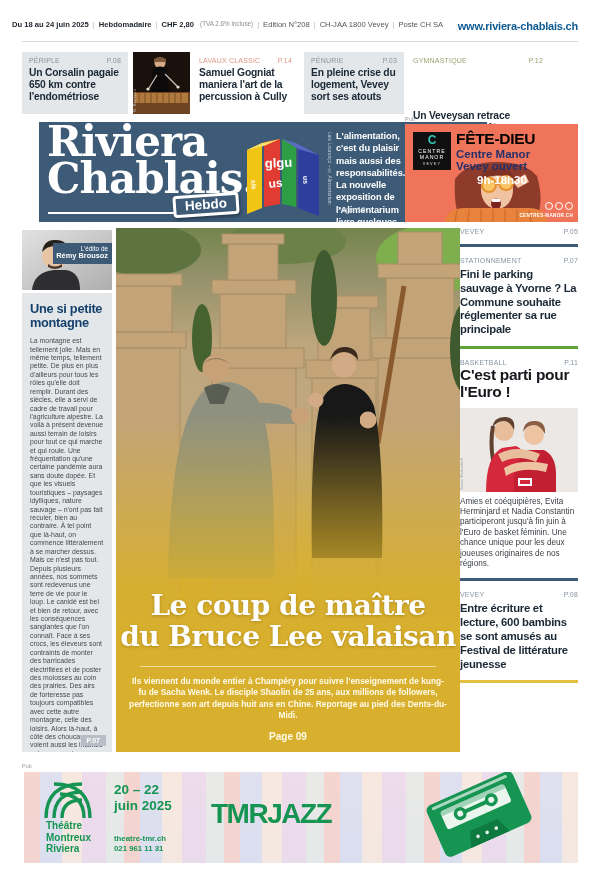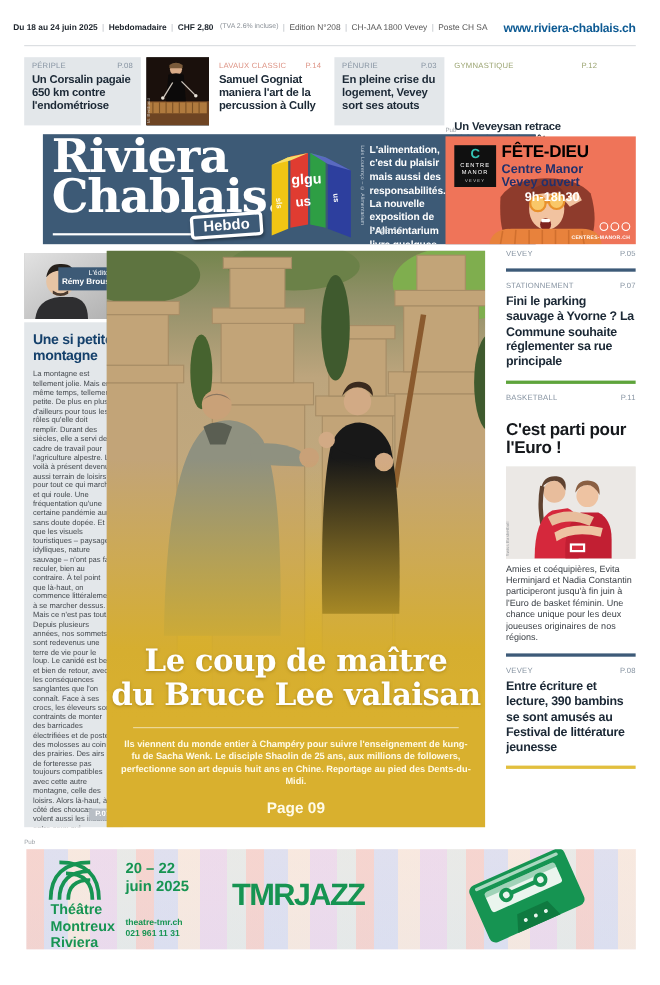--- a/index.html
+++ b/index.html
@@ -69,50 +69,50 @@
   .ed-label .a{font-size:6.4px;display:block;}
   .ed-label .n{font-size:7.4px;font-weight:bold;line-height:1.15;display:block;}
   .ed-box{position:relative;margin-top:3px;background:#e3e7ea;height:459px;box-sizing:border-box;
           padding:9px 8px;overflow:hidden;}
   .ed-title{color:#14406b;font-weight:800;font-size:12.8px;line-height:1.1;letter-spacing:-0.3px;}
   .ed-body{margin-top:7px;font-size:6.9px;line-height:1.22;color:#44494e;}
   .ed-page{position:absolute;right:6px;bottom:6px;background:#b8bec5;color:#fff;font-weight:bold;
            font-size:7px;padding:2px 6px;}
 
   
-  .mainstory{left:97px;top:228px;width:344px;height:524px;overflow:hidden;
+  .mainstory{left:116px;top:228px;width:344px;height:524px;overflow:hidden;
      background:linear-gradient(180deg,#74854d 0%,#93916a 9%,#bda57d 22%,#c3aa7e 48%,#cfae64 62%,#d8b242 78%,#d9b02e 100%);}
   .overlay{position:absolute;inset:0;
      background:linear-gradient(180deg,rgba(217,176,45,0) 36%,rgba(217,176,45,.5) 54%,rgba(216,175,40,.9) 69%,#d9b02e 81%);}
   .ms-text{position:absolute;left:0;right:0;bottom:10px;text-align:center;color:#fff;}
   .ms-h1{font-family:"DejaVu Serif",serif;font-weight:bold;font-size:28px;line-height:1.12;
          letter-spacing:-0.5px;text-shadow:0 1px 3px rgba(120,90,0,.45);}
   .ms-rule{width:296px;height:1px;background:rgba(255,255,255,.55);margin:13px auto 9px auto;}
   .ms-deck{width:318px;margin:0 auto;font-size:8.4px;font-weight:bold;line-height:1.38;color:#fffbe8;}
-  .ms-page{margin-top:9px;font-size:14px;font-weight:bold;color:#fffbe8;}
+  .ms-page{margin-top:9px;font-size:10px;font-weight:bold;color:#fffbe8;}
 
   
   .rcol{left:460px;top:228px;width:118px;height:531px;overflow:hidden;}
   .rc-title{font-weight:bold;font-size:11.3px;line-height:1.22;color:#1b2835;margin-top:4px;letter-spacing:-0.25px;}
   .rc-div{height:3px;margin:9px 0 10px 0;}
   .div-blue{background:#3d5a78;}
   .div-green{background:#5ea43b;}
   .div-yellow{background:#e2bf3e;}
-  .bk-title{font-weight:800;font-size:15.5px;line-height:1.12;color:#15181c;margin-top:16px;letter-spacing:-0.3px;}
+  .bk-title{font-weight:800;font-size:15.5px;line-height:1.12;color:#15181c;margin-top:0;letter-spacing:-0.3px;}
   .bk-photo{position:relative;height:84px;margin:7px 0 5px 0;background:#ebe8e5;overflow:hidden;}
   .bk-photo .vcred{color:#8a8f94;}
   .rc-caption{font-size:8.2px;line-height:1.27;color:#3c4147;}
 
   
   .tmr{left:24px;top:772px;width:554px;height:91px;overflow:hidden;
      background:
        repeating-linear-gradient(90deg,rgba(246,189,170,.45) 0 16px,rgba(196,214,240,.45) 16px 38px,
          rgba(250,233,205,.45) 38px 58px,rgba(228,204,232,.45) 58px 82px,rgba(214,236,221,.4) 82px 100px),
        linear-gradient(180deg,#f6e8ee,#eee6f0);}
-  .tmr-org{position:absolute;left:22px;top:48px;color:#169452;font-weight:800;font-size:13px;line-height:1.15;}
+  .tmr-org{position:absolute;left:22px;top:48px;color:#169452;font-weight:800;font-size:10px;line-height:1.15;}
   .tmr-dates{position:absolute;left:90px;top:10px;color:#169452;font-weight:800;font-size:13.5px;line-height:1.18;}
   .tmr-contact{position:absolute;left:90px;top:62px;color:#169452;font-weight:800;font-size:7.8px;line-height:1.3;}
   .tmr-title{position:absolute;left:187px;top:26px;color:#169452;font-weight:800;font-size:28px;
              letter-spacing:-1.5px;}
   .pub2{left:22px;top:763px;}
   .pub1{left:405px;top:116px;}
 </style>
 </head>
 <body>
 
@@ -383,21 +383,21 @@
         <span class="vcred">Swiss Basketball</span>
       </div>
       <div class="rc-caption">Amies et coéquipières, Evita Herminjard et Nadia Constantin participeront jusqu'à fin juin à l'Euro de basket féminin. Une chance unique pour les deux joueuses originaires de nos régions.</div>
     </div>
     <div class="rc-div div-blue"></div>
     <div>
       <div class="kickrow">
           <span class="k-slate">VEVEY</span>
           <span class="k-slate">P.08</span>
         </div>
-      <div class="rc-title">Entre écriture et lecture, 390 bambins se sont amusés au Festival de littérature jeunesse</div>
+      <div class="rc-title">Entre écriture et lecture, 600 bambins se sont amusés au Festival de littérature jeunesse</div>
     </div>
     <div class="rc-div div-yellow"></div>
   </div>
 
   <div class="abs publabel pub2">Pub</div>
   <div class="abs tmr">
     <svg style="position:absolute;left:18px;top:6px;" width="52" height="42" viewBox="0 0 52 42">
       <g fill="none" stroke="#169452" stroke-width="3.4">
         <path d="M4 40 Q4 6 40 6"></path>
         <path d="M12 40 Q12 14 40 14"></path>

